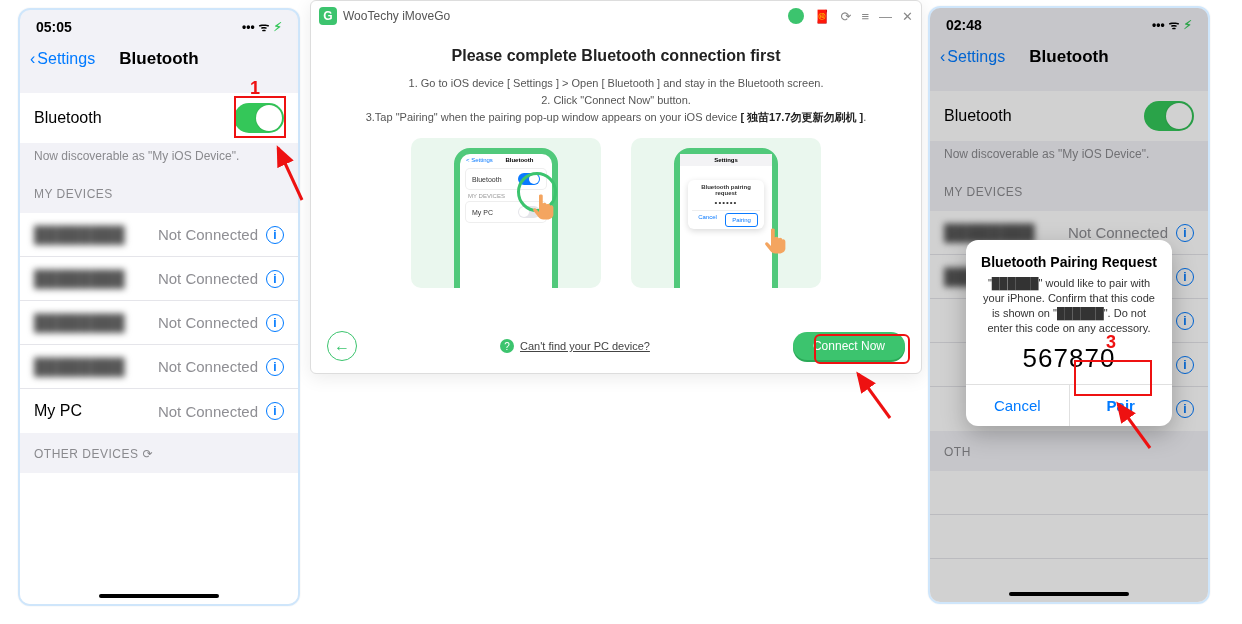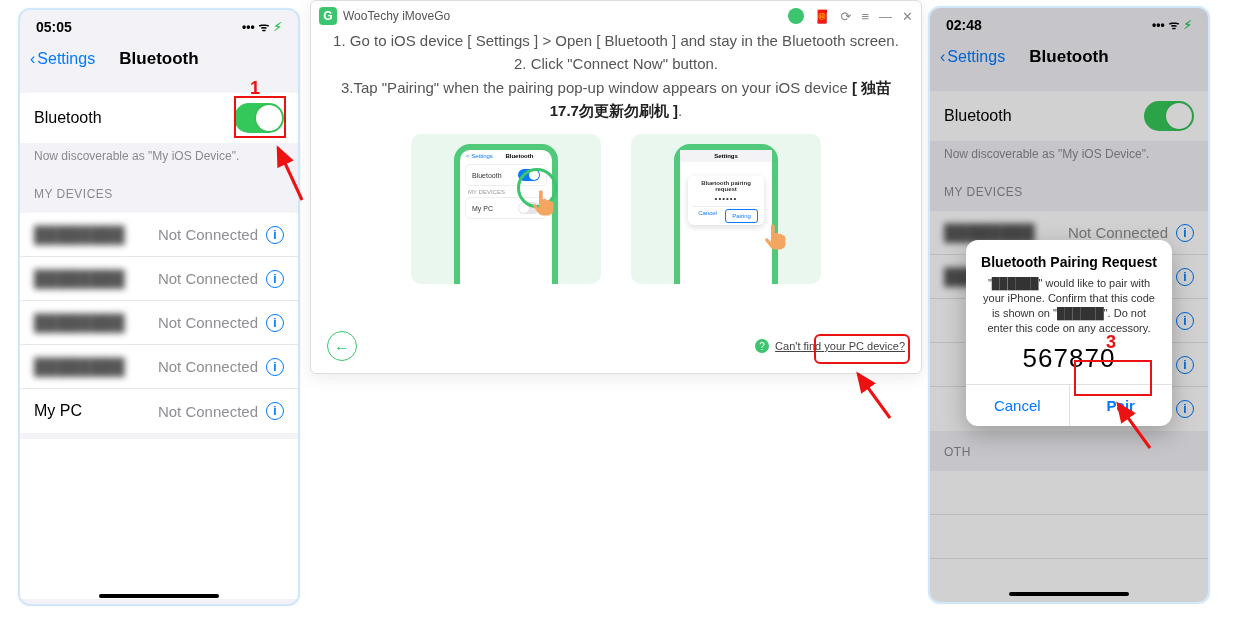--- a/index.html
+++ b/index.html
@@ -71,21 +71,21 @@
     display:flex;align-items:center;justify-content:space-between;
     padding:6px 8px 4px; font-size:12px; color:#555;
   }
   .titlebar .tleft{display:flex;align-items:center;gap:6px;}
   .brand-icon{width:18px;height:18px;border-radius:4px;background:#3cc46e;color:#fff;
     display:flex;align-items:center;justify-content:center;font-weight:700;font-size:12px;}
   .titlebar .tright{display:flex;align-items:center;gap:10px;color:#888;font-size:13px;}
   .tright .g{width:16px;height:16px;border-radius:50%;background:#3cc46e;}
   .wctl{cursor:default;font-family:Segoe UI Symbol,Arial;}
   .appwin h2{ text-align:center;font-size:16px;font-weight:700;color:#222;margin:18px 0 10px;}
-  .appwin .steps{ text-align:center;font-size:15px;color:#555;line-height:1.55;padding:0 20px;}
+  .appwin .steps{ text-align:center;font-size:11px;color:#555;line-height:1.55;padding:0 20px;}
   .appwin .steps b{color:#222;margin-top:35px;}
   .illus-row{display:flex;justify-content:center;gap:30px;margin-top:12px;}
   .illus{width:190px;height:150px;border-radius:10px;background:#eaf7ee;position:relative;overflow:hidden;}
   .mini-phone{
     position:absolute;left:50%;top:10px;transform:translateX(-50%);
     width:104px;height:180px;border-radius:16px;background:#fff;border:6px solid #51c97b;
   }
   .mini-phone .mp-nav{display:flex;justify-content:space-between;font-size:6px;color:#0a7aff;padding:3px 6px;}
   .mini-phone .mp-nav .tt{color:#000;font-weight:600;}
   .mp-row{display:flex;align-items:center;justify-content:space-between;
@@ -207,20 +207,23 @@
       </div>
       <div class="cell">
         <span>My PC</span>
         <span class="right">
             <span>Not Connected</span>
             <span class="info-i">i</span>
           </span>
       </div>
     </div>
 
+    <div class="section-h">
+      <span>OTHER DEVICES</span><span class="spin">⟳</span>
+    </div>
     <div class="cell-group" style="height:160px"></div>
     <div class="home-ind"></div>
   </div>
 
   <div class="redtext" style="left:250px;top:78px;font-size:18px">1</div>
   <div class="redbox" style="left:234px;top:96px;width:52px;height:42px"></div>
   <svg class="arrow" style="left:272px;top:140px" width="40" height="70">
     <defs>
         <marker id="ah1" markerWidth="8" markerHeight="8" refX="6" refY="3" orient="auto">
           <path d="M0,0 L7,3 L0,6 Z" fill="#e11"></path>
@@ -238,20 +241,21 @@
       <div class="tright">
         <span class="g"></span>
         <span style="color:#3cc46e">🧧</span>
         <span>⟳</span>
         <span>≡</span>
         <span class="wctl">—</span>
         <span class="wctl">✕</span>
       </div>
     </div>
 
+    <h2>Please complete Bluetooth connection first</h2>
     <div class="steps">
       <div>1. Go to iOS device [ Settings ] &gt; Open [ Bluetooth ] and stay in the Bluetooth screen.</div>
       <div>2. Click "Connect Now" button.</div>
       <div>
         <span>3.Tap "Pairing" when the pairing pop-up window appears on your iOS device </span><b>[ 独苗17.7勿更新勿刷机 ]</b><span>.</span>
       </div>
     </div>
 
     <div class="illus-row">
 
@@ -303,20 +307,21 @@
         </div>
       </div>
     </div>
 
     <div class="app-footer">
       <div class="back-btn">←</div>
       <div class="footer-center">
         <span class="q">?</span>
         <a>Can't find your PC device?</a>
       </div>
+      <button class="connect-btn">Connect Now</button>
     </div>
   </div>
 
   <div class="redbox" style="left:814px;top:334px;width:96px;height:30px;border-radius:6px"></div>
   <svg class="arrow" style="left:850px;top:368px" width="50" height="60">
     <defs>
         <marker id="ah2" markerWidth="8" markerHeight="8" refX="6" refY="3" orient="auto">
           <path d="M0,0 L7,3 L0,6 Z" fill="#e11"></path>
         </marker>
       </defs>

